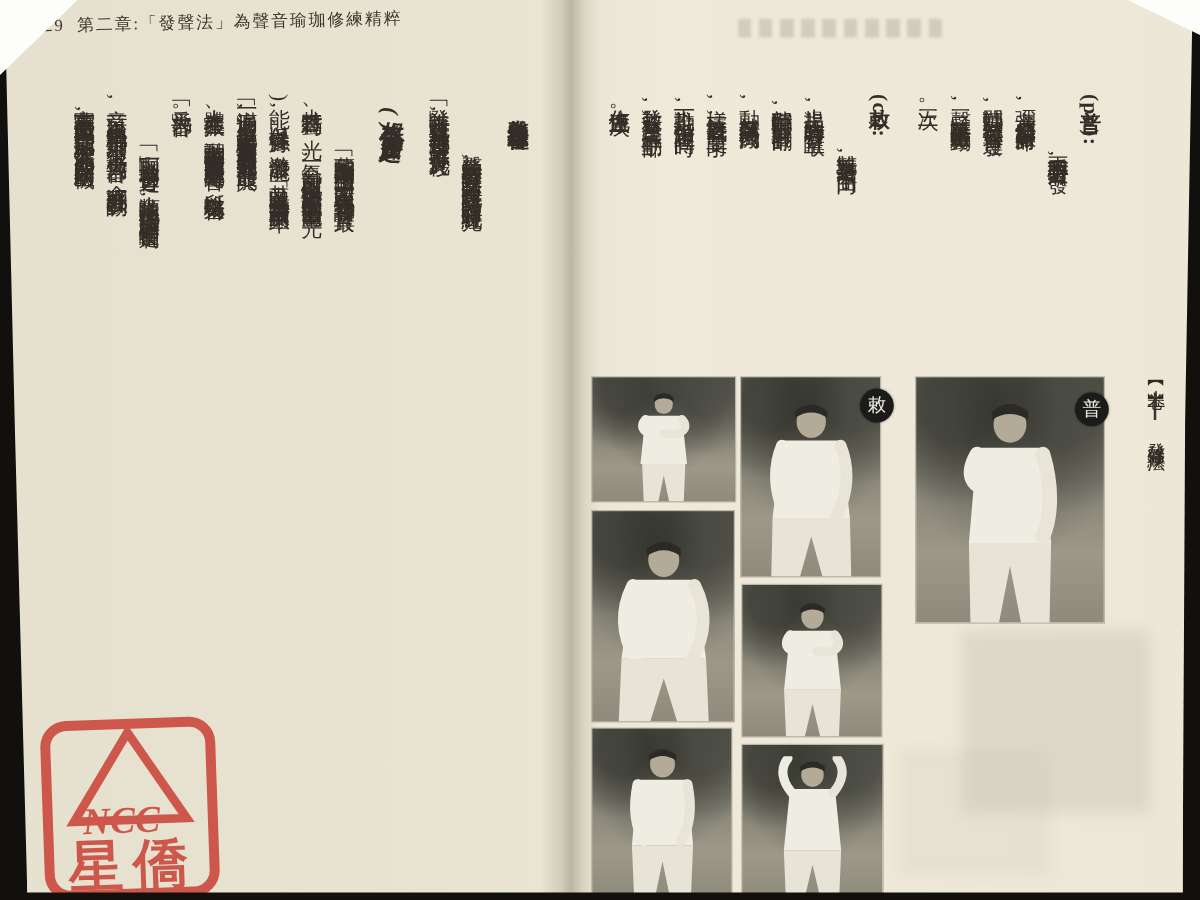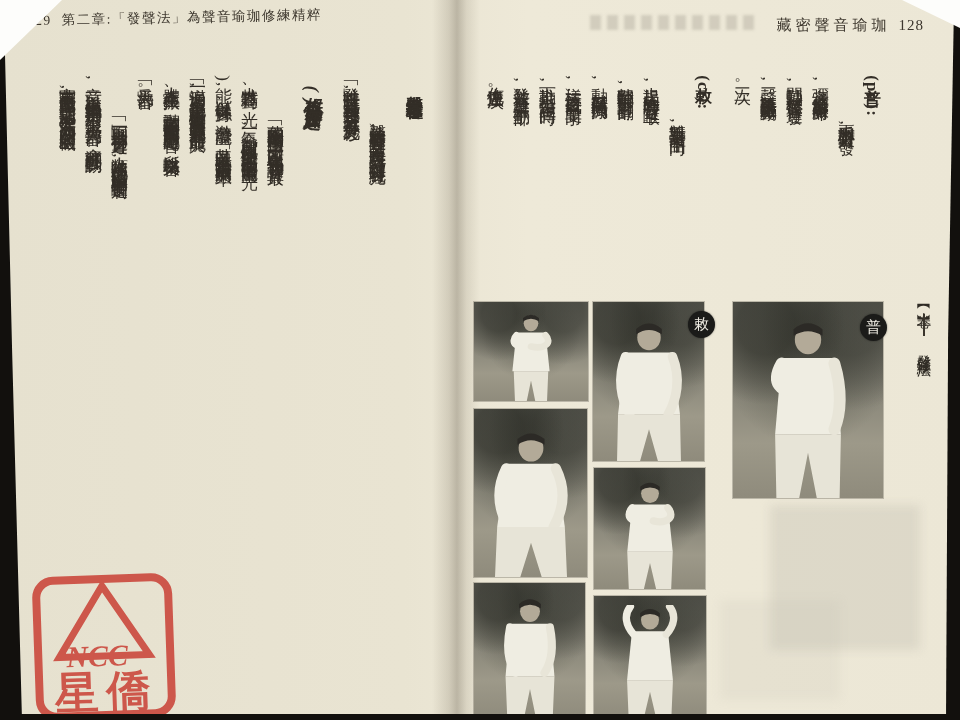--- a/index.html
+++ b/index.html
@@ -86,23 +86,20 @@
 
   <div class="stamp">
     <svg viewBox="0 0 142 146">
       <rect x="5" y="5" width="132" height="136" rx="17" fill="none" stroke="#c8392e" stroke-width="8"></rect>
       <polygon points="71,12 116,82 26,82" fill="none" stroke="#c8392e" stroke-width="7"></polygon>
       <text x="33" y="92" font-size="30" font-style="italic" font-weight="bold" fill="#c8392e" font-family="Liberation Serif,serif">NCC</text>
       <text x="20" y="133" font-size="44" font-weight="bold" fill="#c8392e" font-family="Liberation Serif,serif" letter-spacing="8">星僑</text>
     </svg>
   </div>
 
-  <div class="hdr-r">
-    <span>藏密聲音瑜珈</span><span class="num">128</span>
-  </div>
 
   <div class="vtext right-cols">
     <div class="vcol t-head">普(pu):</div>
     <div class="vcol ind2">兩手心對著下丹田,發</div>
     <div class="vcol">彌音,使音頻沿著帶脈向命</div>
     <div class="vcol">門轉動,然後發普音,連發</div>
     <div class="vcol">三聲,雙手隨之沿帶脈轉動</div>
     <div class="vcol">三次。</div>
     <div class="vcol t-head gap-before">敕(ci):</div>
     <div class="vcol ind2">雙手對著身體,由下向</div>

